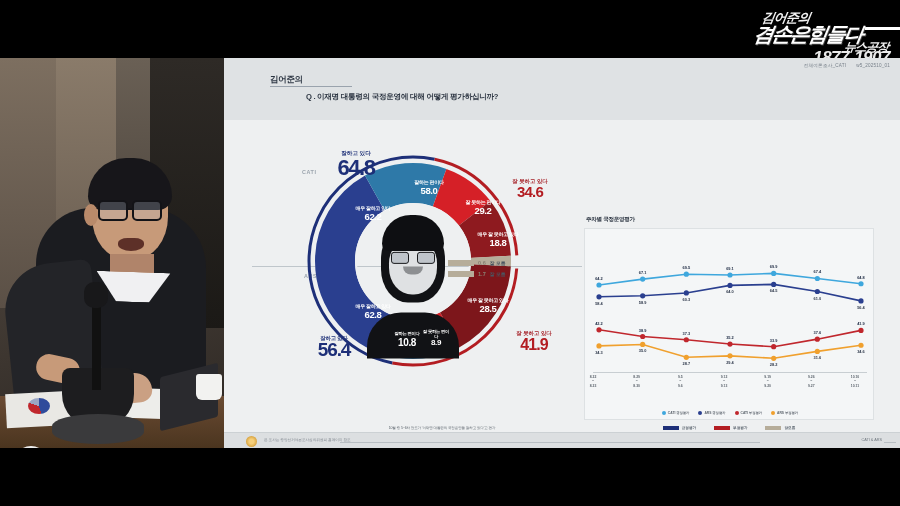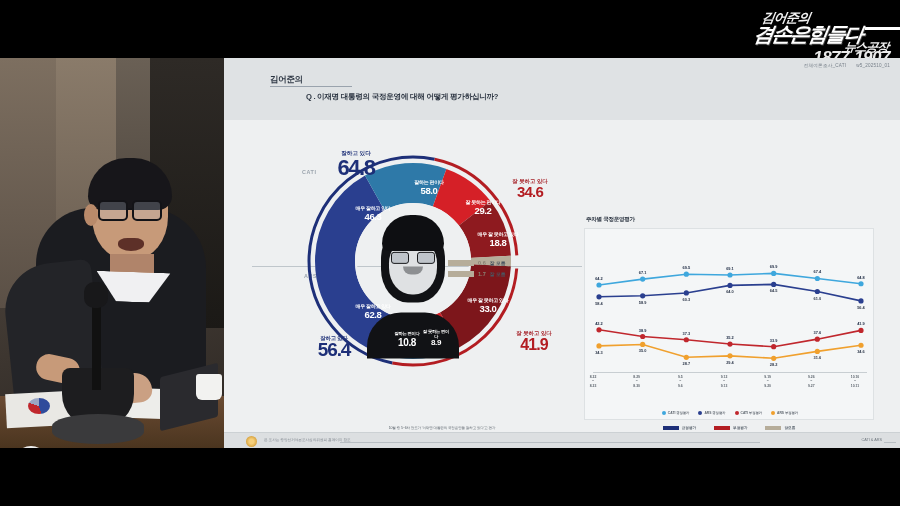--- a/index.html
+++ b/index.html
@@ -369,21 +369,21 @@
           <div class="num" style="font-size:5.4px;color:#22347a;letter-spacing:-.2px">잘하고 있다</div>
           <div class="num">56.4</div>
         </div>
         <div class="big-right-bot">
           <div class="cap">잘 못하고 있다</div>
           <div class="num">41.9</div>
         </div>
 
         <div class="seg-lbl" style="left:88px;top:66px;width:66px;">
           <span class="cap">매우 잘하고 있다</span>
-          <span class="num">46.3</span>
+          <span class="num">62.2</span>
         </div>
         <div class="seg-lbl" style="left:146px;top:40px;width:62px;">
           <span class="cap">잘하는 편이다</span>
           <span class="num">58.0</span>
         </div>
         <div class="seg-lbl" style="left:198px;top:60px;width:66px;">
           <span class="cap">잘 못하는 편이다</span>
           <span class="num">29.2</span>
         </div>
         <div class="seg-lbl" style="left:208px;top:92px;width:76px;">
@@ -409,21 +409,21 @@
         <div class="seg-lbl" style="left:142px;top:192px;width:26px;">
           <span class="cap" style="font-size:4.3px">잘하는 편이다</span>
           <span class="num" style="font-size:10px">10.8</span>
         </div>
         <div class="seg-lbl" style="left:170px;top:190px;width:28px;">
           <span class="cap" style="font-size:4.3px">잘 못하는 편이다</span>
           <span class="num" style="font-size:8px">8.9</span>
         </div>
         <div class="seg-lbl" style="left:198px;top:158px;width:76px;">
           <span class="cap">매우 잘 못하고 있다</span>
-          <span class="num">33.0</span>
+          <span class="num">28.5</span>
         </div>
 
         <div class="note">
           <div>10월 중 5~6차 정도가 '이재명 대통령의 국정운영을 잘하고 있다'고 평가</div>
           <div>(10차) CATI조사 대비 '긍정평가' 2.6%p 하락, '부정평가' 3.0%p 상승 (긍정 간 격차 30.2%p)</div>
           <div>(10차) ARS조사 대비 '긍정평가' 4.0%p 하락, '부정평가' 4.3%p 상승 (긍정 간 격차 14.5%p)</div>
         </div>
       </div>
 
       <div class="lc-title">주차별 국정운영평가</div>

